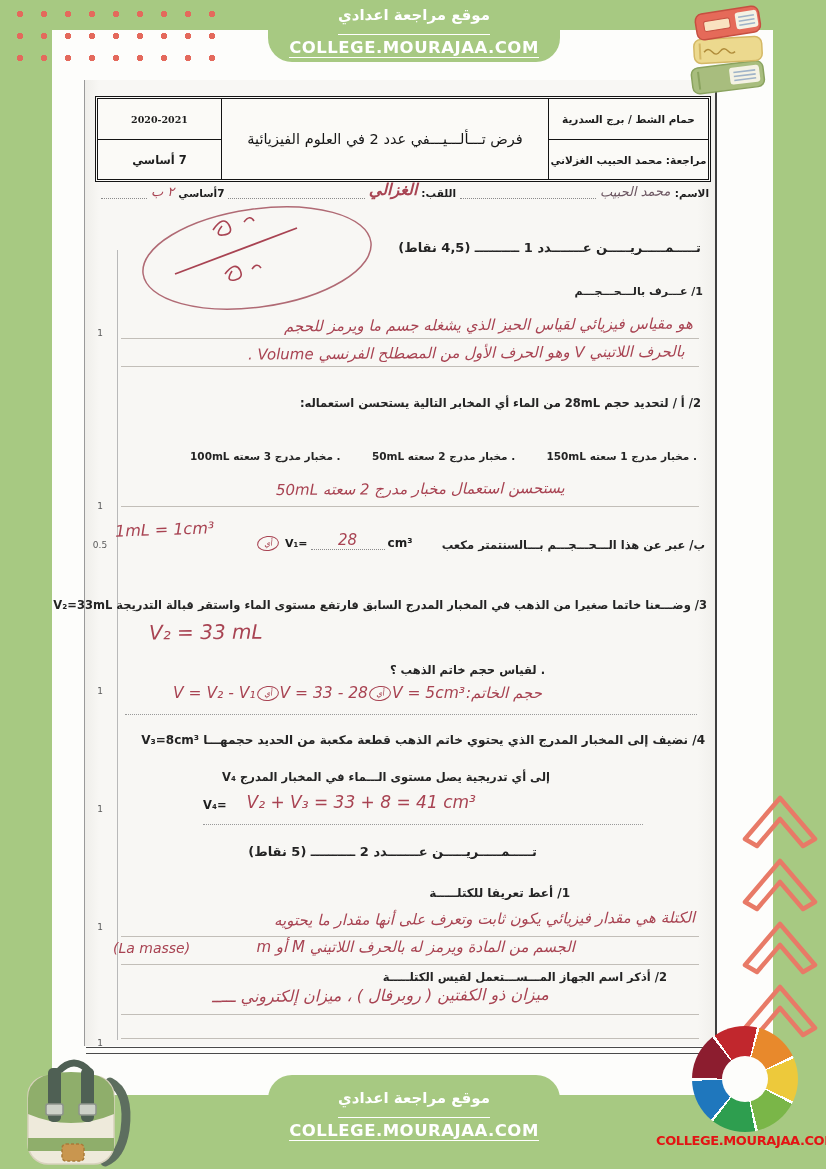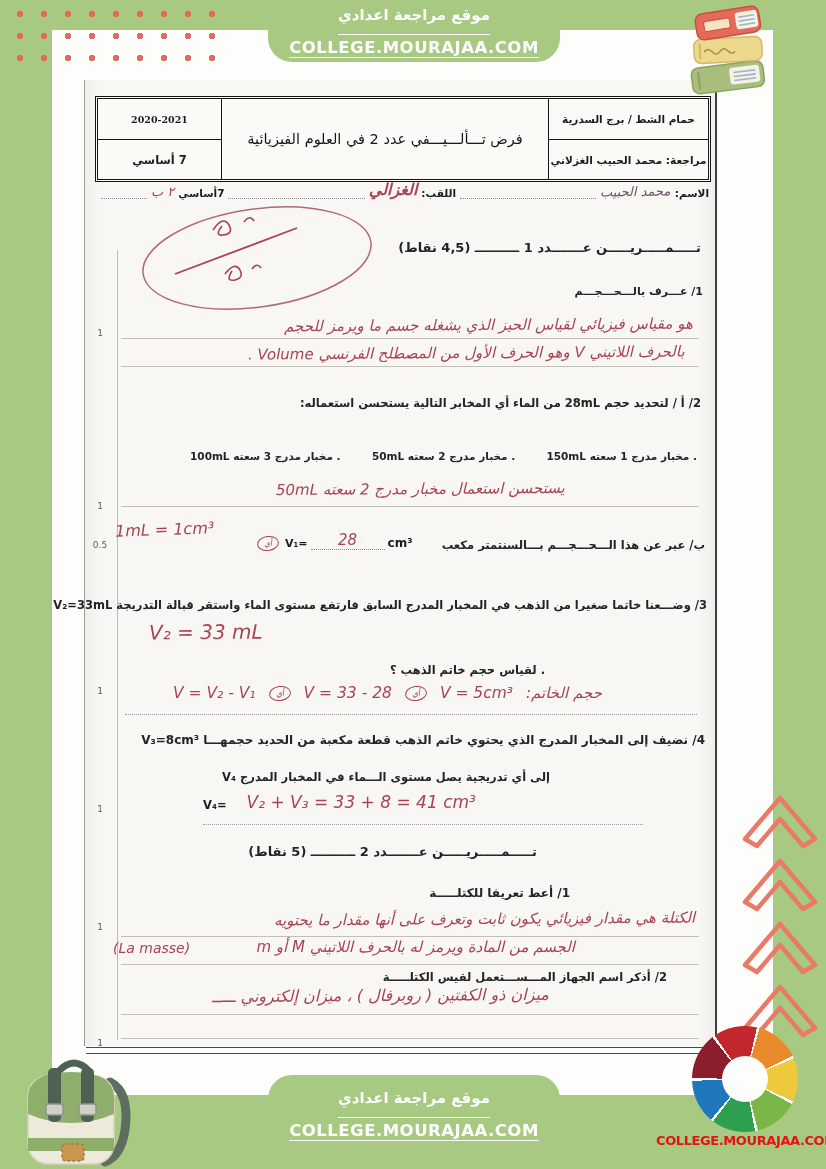--- a/index.html
+++ b/index.html
@@ -64,21 +64,21 @@
          font-size:15px;transform:rotate(-.4deg)}
   .rule{position:absolute;border-top:1px solid #c2beb8;height:0}
   .drule{position:absolute;border-top:1.3px dotted #9a9a9a;height:0}
   .circ{display:inline-flex;align-items:center;justify-content:center;width:20px;height:13px;
         border:1.4px solid #a84352;border-radius:50%;font-size:8px;color:#a84352;
         font-style:italic;direction:rtl;transform:rotate(-8deg)}
   .fml{direction:ltr;white-space:nowrap}
   .v1row{display:flex;align-items:flex-end;gap:3px;direction:ltr}
   .dotval{width:74px;border-bottom:1.3px dotted #8a8a8a;text-align:center}
   .dotval .red{font-size:15px}
-  .a3brow{display:flex;align-items:center;gap:13px;direction:ltr}
+  .a3brow{display:flex;align-items:center;gap:1px;direction:ltr}
   .a3brow .fml{font-size:15.5px}
   .a4row{display:flex;align-items:flex-end;gap:20px;direction:ltr}
   .ex2l2{display:flex;direction:rtl;justify-content:space-between;align-items:flex-end}
 
   
   .logo{left:692px;top:1026px;width:106px;height:106px;border-radius:50%;z-index:6;
         background:conic-gradient(from -35deg,
           #c1272d 0 48deg,#fff 48deg 51deg,
           #e8892c 51deg 99deg,#fff 99deg 102deg,
           #edc93b 102deg 150deg,#fff 150deg 153deg,

